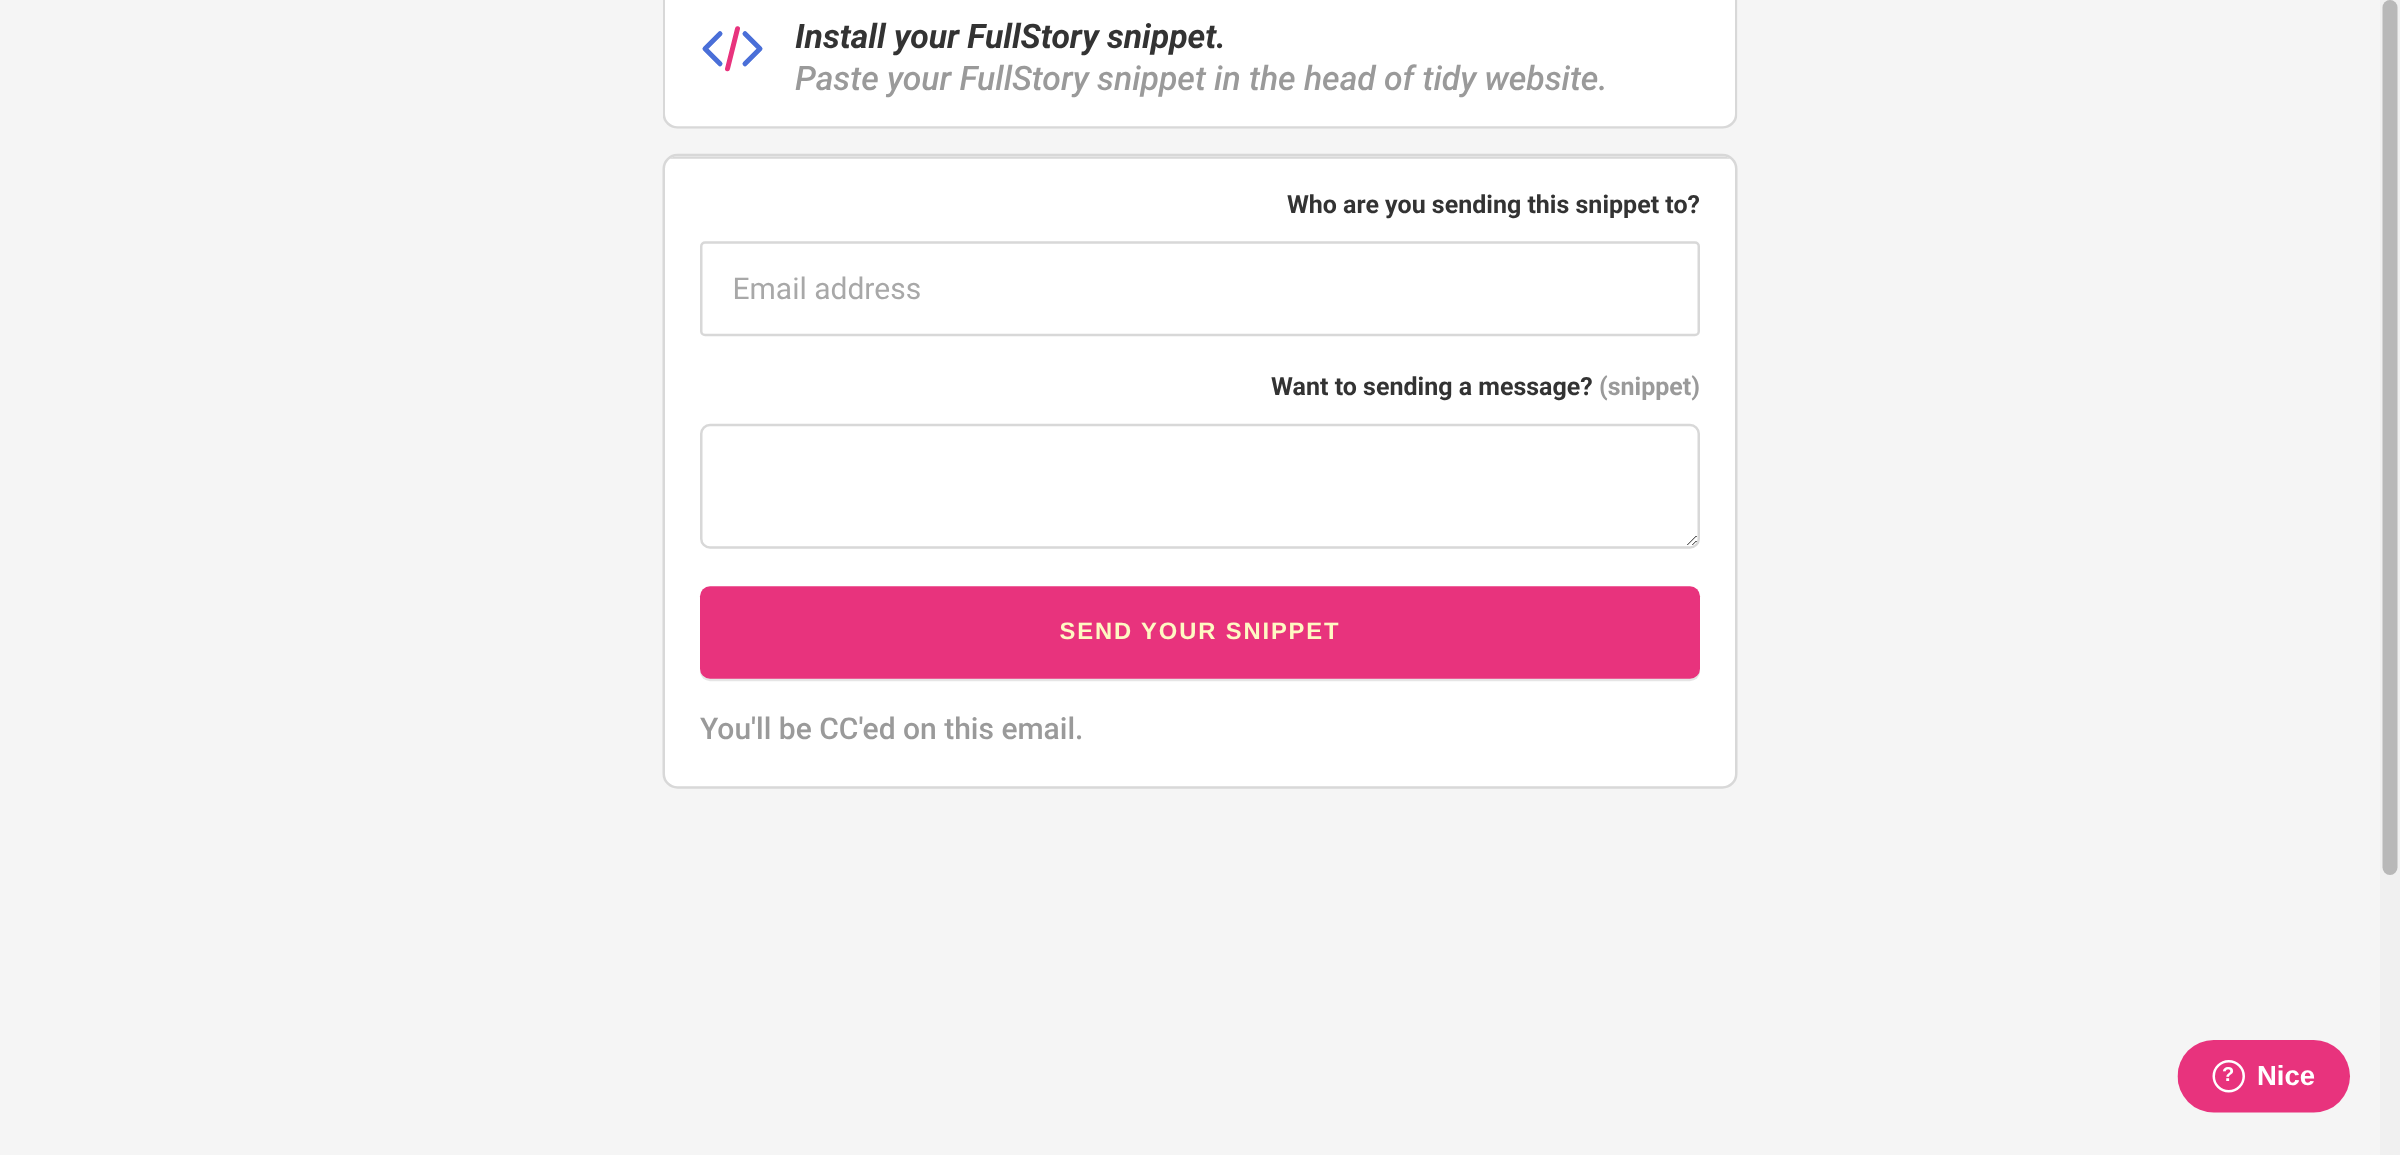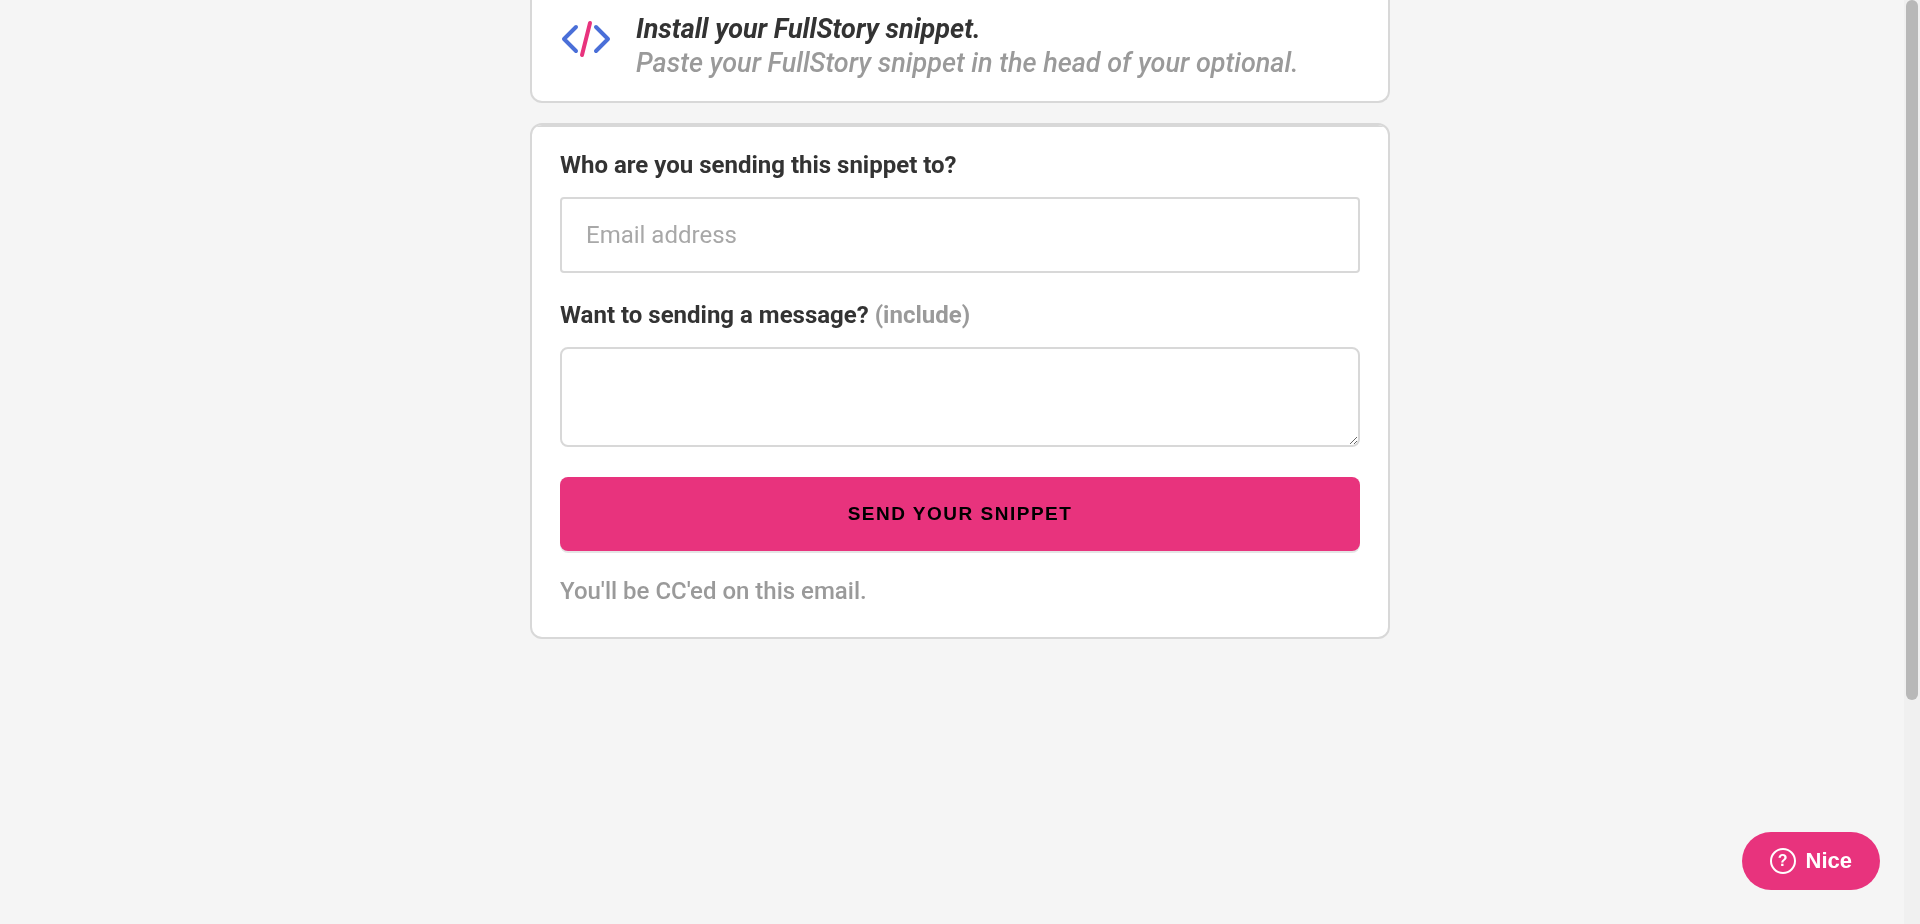--- a/index.html
+++ b/index.html
@@ -57,25 +57,26 @@
     .header-subtitle {
       font-size: 27px;
       font-weight: 500;
       color: #9a9a9a;
     }
     .card-body {
       border-top: 2px solid #d8d8d8;
       padding: 24px 28px 32px 28px;
     }
     .form-label {
-      font-size: 24px;
+      font-size: 20px;
       font-weight: 700;
       color: #333;
       margin-bottom: 18px;
       display: block;
+      text-align: right;
     }
     .form-label .optional {
       color: #9a9a9a;
       font-weight: 700;
     }
     .text-input {
       width: 100%;
       border: 2px solid #d8d8d8;
       border-radius: 4px;
       padding: 22px 24px;
@@ -97,21 +98,21 @@
       font-family: inherit;
       color: #333;
       margin-bottom: 26px;
       background: #fff;
       resize: both;
       height: 100px;
     }
     .submit-btn {
       width: 100%;
       background: #e8337d;
-      color: #000000;
+      color: #fef9c3;
       border: none;
       border-radius: 8px;
       padding: 26px;
       font-size: 19px;
       font-weight: 700;
       letter-spacing: 1.5px;
       cursor: pointer;
       box-shadow: 0 2px 0 rgba(0,0,0,0.1);
     }
     .cc-note {
@@ -180,32 +181,32 @@
     <div class="card-header install">
       <div class="icon-wrapper">
         <svg width="52" height="40" viewBox="0 0 52 40">
           <path d="M 16 8 L 4 20 L 16 32" stroke="#4a6fd8" stroke-width="4" fill="none" stroke-linecap="round" stroke-linejoin="round"></path>
           <path d="M 36 8 L 48 20 L 36 32" stroke="#4a6fd8" stroke-width="4" fill="none" stroke-linecap="round" stroke-linejoin="round"></path>
           <path d="M 30 4 L 22 36" stroke="#e8337d" stroke-width="4" fill="none" stroke-linecap="round"></path>
         </svg>
       </div>
       <div class="header-text">
         <div class="header-title">Install your FullStory snippet.</div>
-        <div class="header-subtitle">Paste your FullStory snippet in the head of your optional.</div>
+        <div class="header-subtitle">Paste your FullStory snippet in the head of tidy website.</div>
       </div>
     </div>
   </div>
 
   <div class="card">
     <div class="card-body">
       <label class="form-label">Who are you sending this snippet to?</label>
       <input type="text" class="text-input" placeholder="Email address" style="">
       
       <label class="form-label">
-        <span>Want to sending a message? </span><span class="optional">(include)</span>
+        <span>Want to sending a message? </span><span class="optional">(snippet)</span>
       </label>
       <textarea class="textarea-input" style=""></textarea>
       
       <button class="submit-btn">SEND YOUR SNIPPET</button>
       
       <div class="cc-note">You'll be CC'ed on this email.</div>
     </div>
   </div>
 </div>
 

